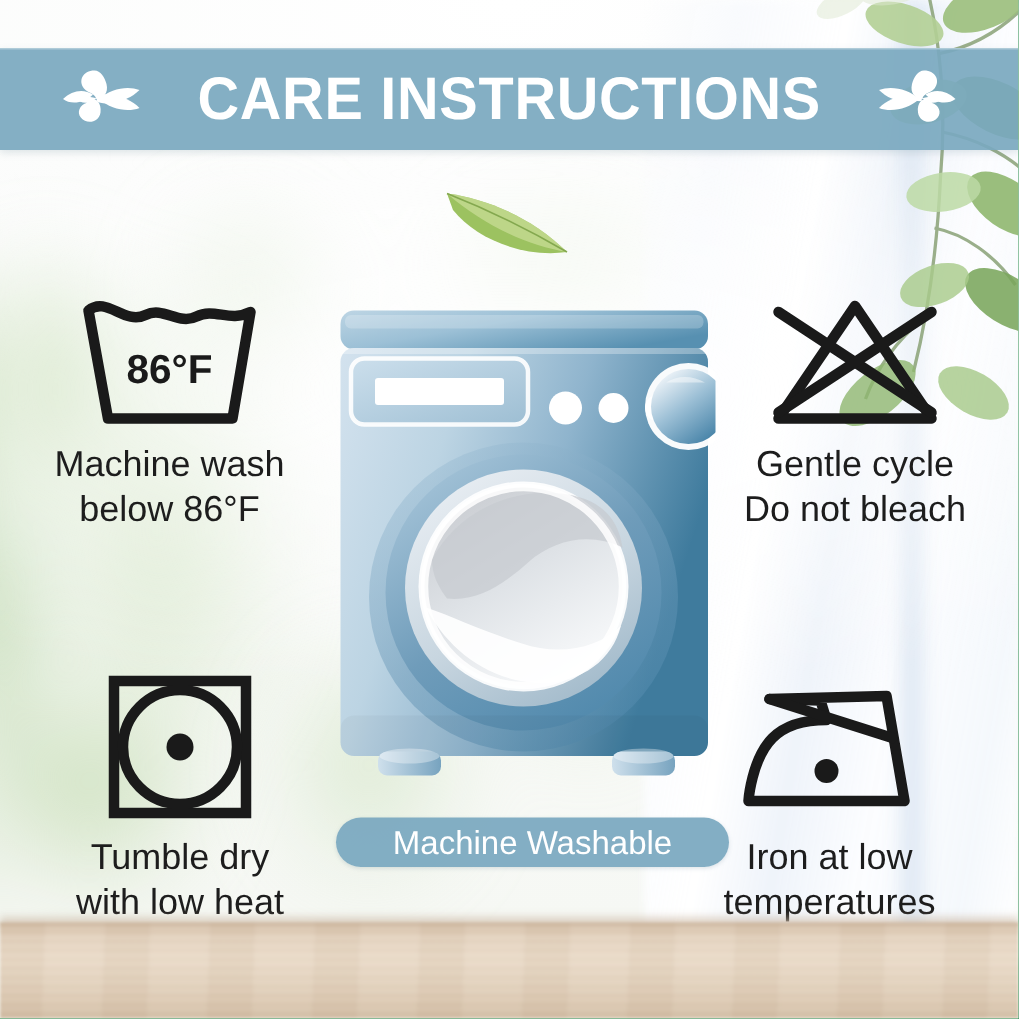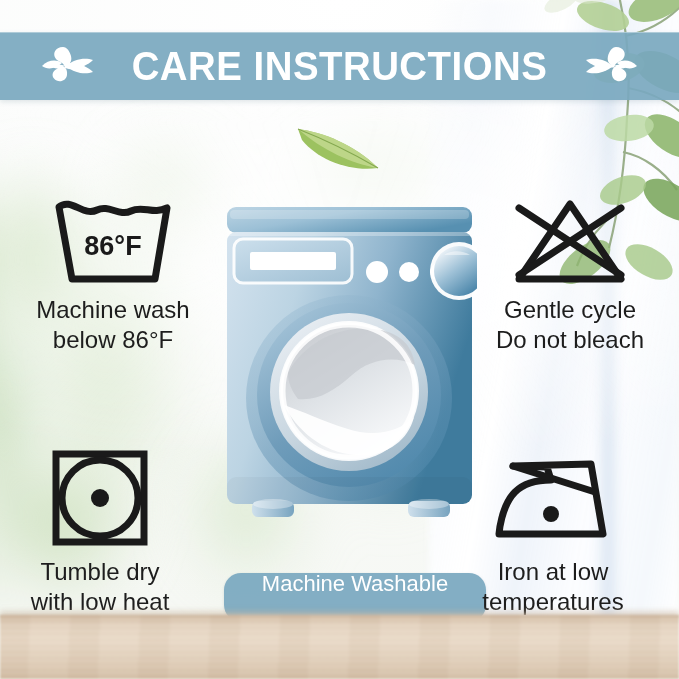--- a/index.html
+++ b/index.html
@@ -132,42 +132,42 @@
   }
 
   #item-wash{left:8px;top:193px;width:210px;}
   #item-wash .care-icon{height:95px;}
   #item-wash .care-label{margin-top:7px;}
 
   #item-bleach{right:4px;top:193px;width:210px;}
   #item-bleach .care-icon{height:95px;}
   #item-bleach .care-label{margin-top:7px;}
 
-  #item-dry{left:0;top:446px;width:200px;}
+  #item-dry{left:20px;top:446px;width:200px;}
   #item-dry .care-icon{height:104px;}
   #item-dry .care-label{margin-top:7px;}
 
   #item-iron{right:26px;top:446px;width:200px;}
   #item-iron .care-icon{height:104px;}
   #item-iron .care-label{margin-top:7px;}
 
   .tub-temp{
     font-size:27px;font-weight:bold;fill:#1a1a1a;
     font-family:"Liberation Sans", sans-serif;
   }
 
   
   .washer{position:absolute;left:222px;top:205px;width:255px;height:330px;}
   .washer svg{width:100%;height:100%;display:block;}
 
   .badge{
-    position:absolute;left:224px;top:573px;width:262px;height:49px;
+    position:absolute;left:224px;top:545px;width:262px;height:33px;
     background:rgba(122,168,191,.93);
     border-radius:17px;
-    display:flex;justify-content:center;
+    display:flex;align-items:center;justify-content:center;
     box-shadow:0 1px 3px rgba(90,120,140,.2);
   }
   .badge-text{
     color:#ffffff;font-size:22px;line-height:1;
     font-family:"Liberation Sans", sans-serif;
   }
 </style>
 </head>
 <body>
 

